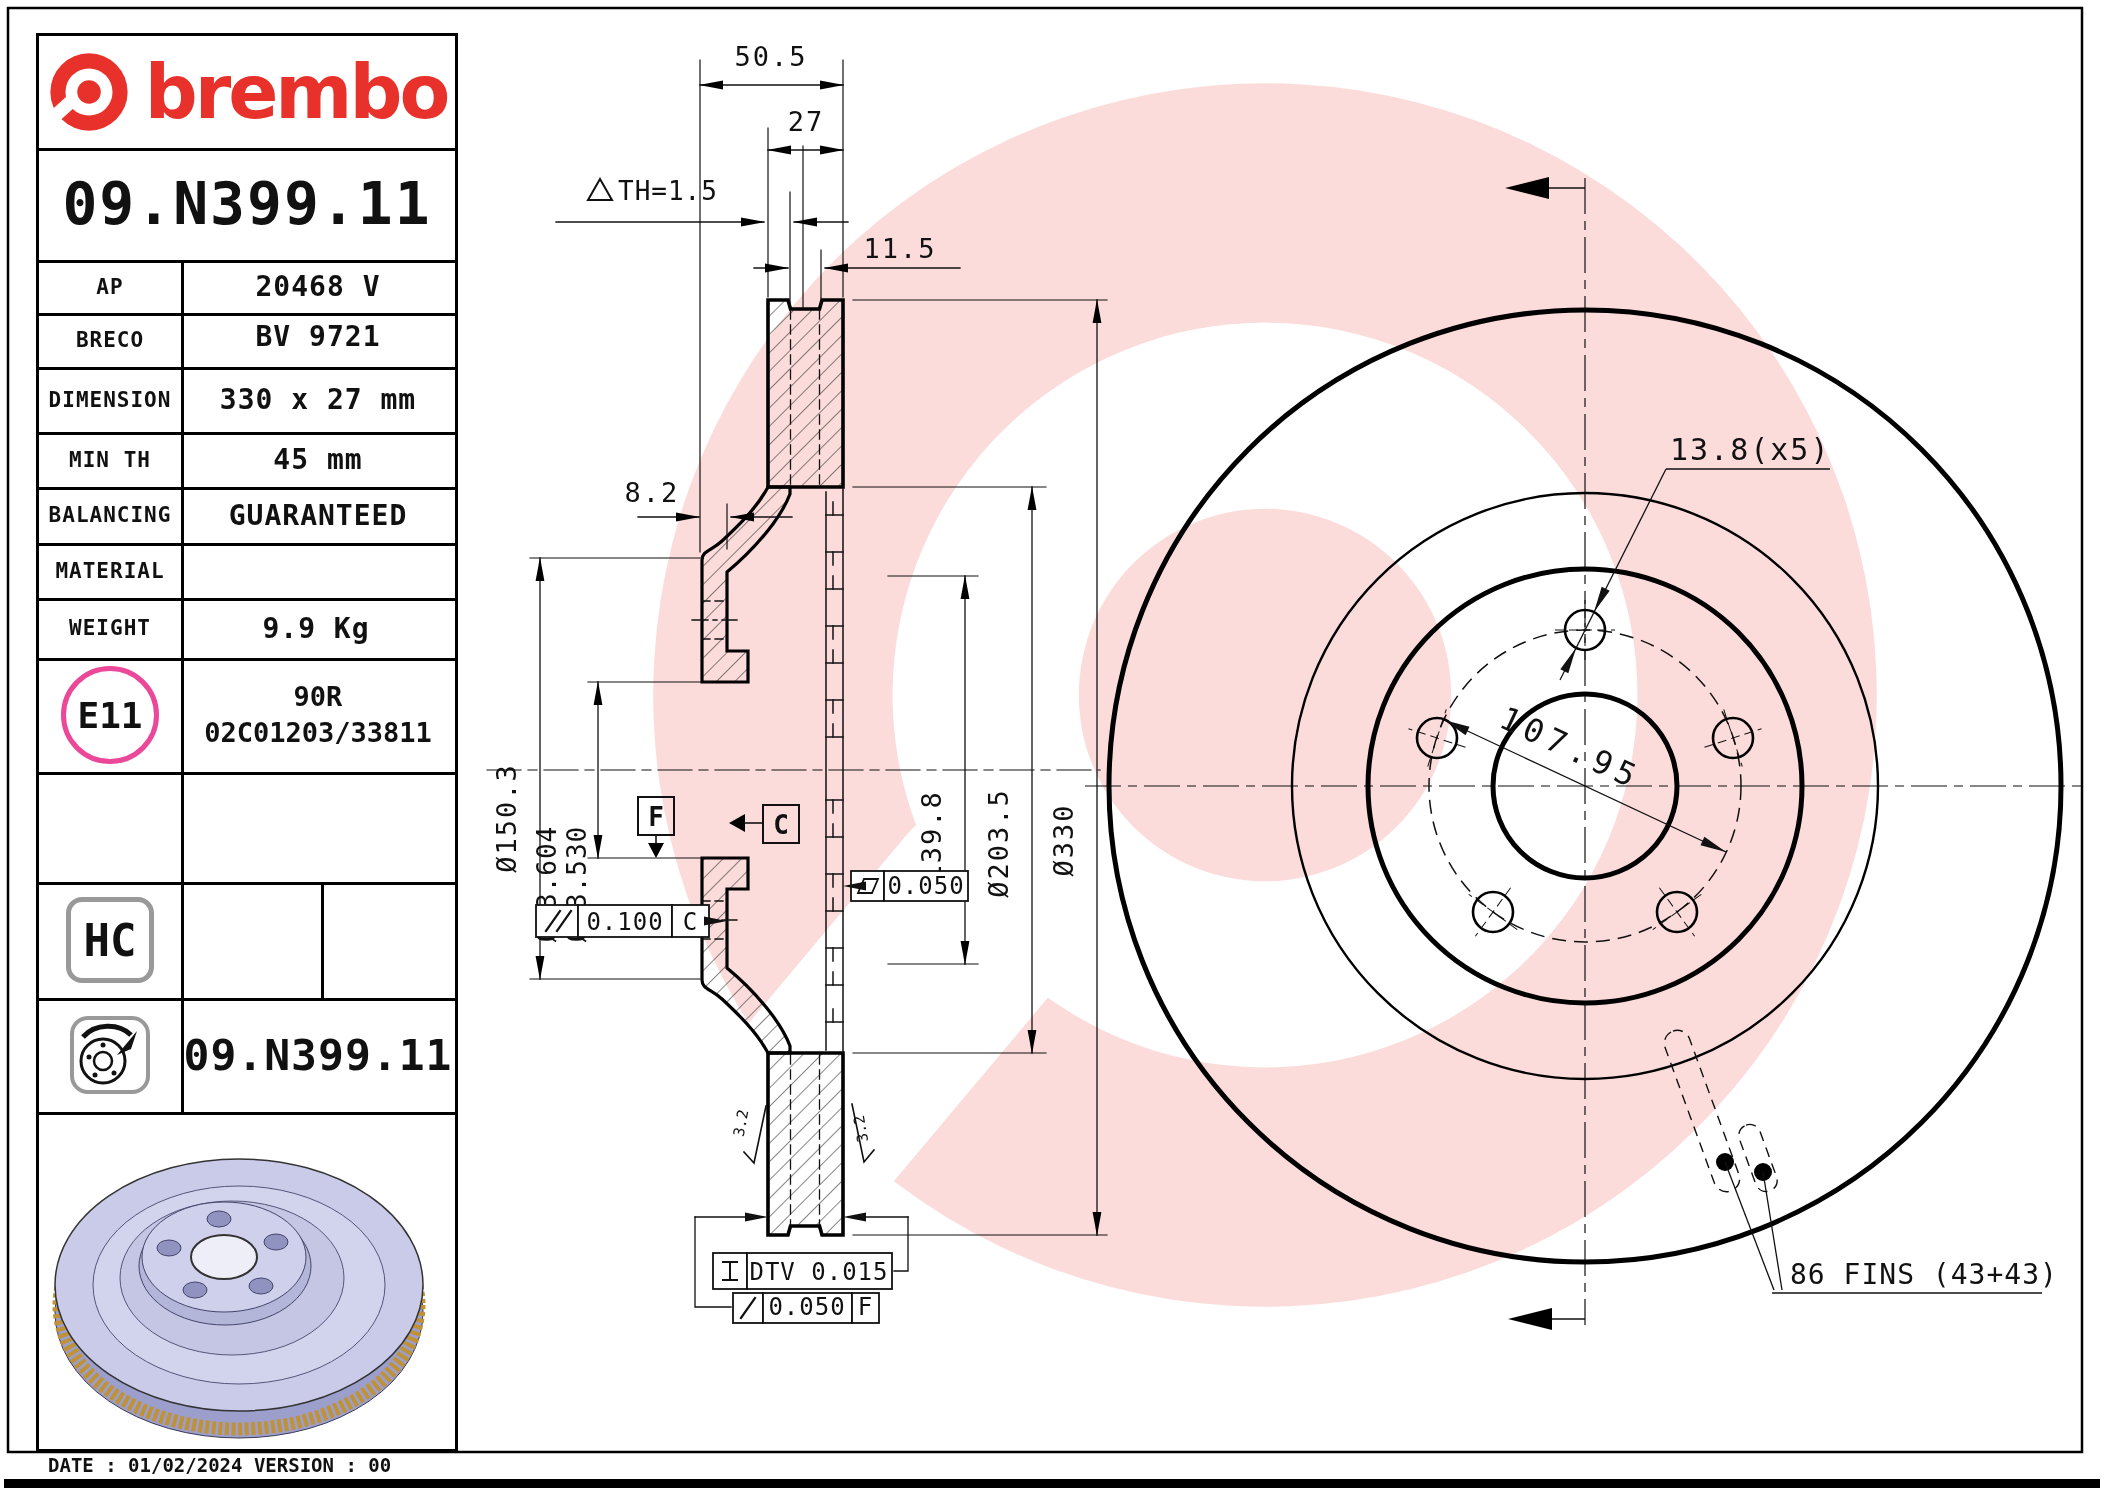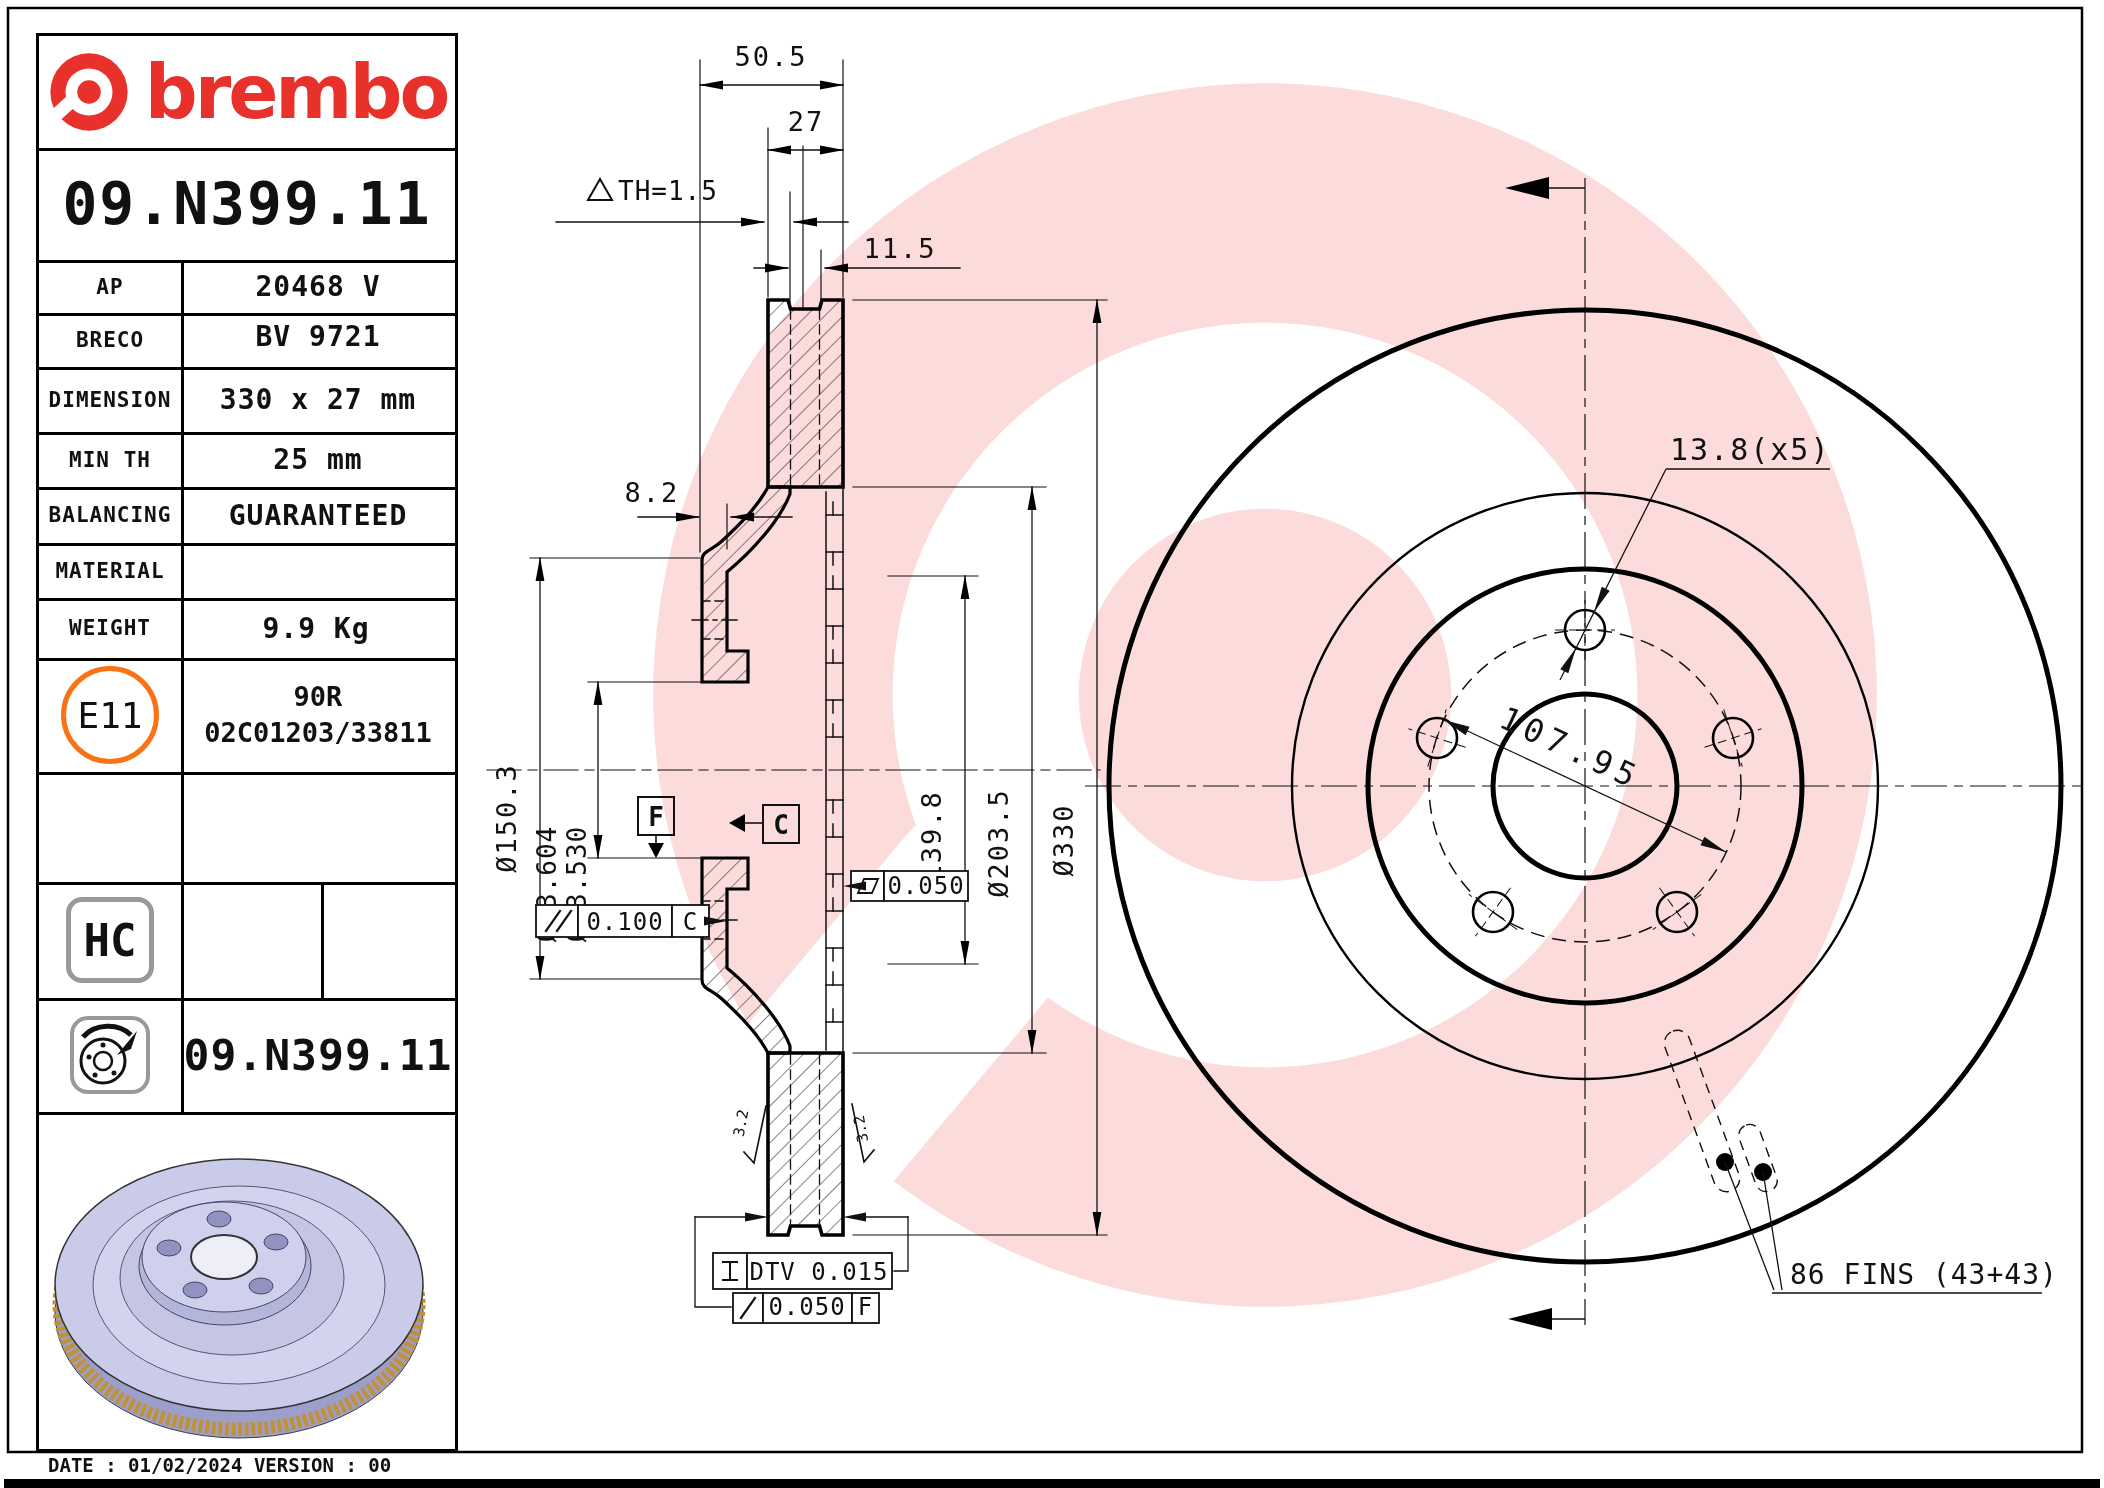--- a/index.html
+++ b/index.html
@@ -347,29 +347,29 @@
 
   <div class="cell pn" style="left:0;top:112px;width:416px;height:112px">09.N399.11</div>
 
   <div class="cell lbl" style="left:0;top:224px;width:142px;height:53px">AP</div>
   <div class="cell val" style="left:142px;top:224px;width:274px;height:53px">20468 V</div>
   <div class="cell lbl" style="left:0;top:277px;width:142px;height:54px">BRECO</div>
   <div class="cell val" style="left:142px;top:277px;width:274px;height:47px">BV 9721</div>
   <div class="cell lbl" style="left:0;top:331px;width:142px;height:65px">DIMENSION</div>
   <div class="cell val" style="left:142px;top:331px;width:274px;height:65px">330 x 27 mm</div>
   <div class="cell lbl" style="left:0;top:396px;width:142px;height:55px">MIN TH</div>
-  <div class="cell val" style="left:142px;top:396px;width:274px;height:55px">25 mm</div>
+  <div class="cell val" style="left:142px;top:396px;width:274px;height:55px">45 mm</div>
   <div class="cell lbl" style="left:0;top:451px;width:142px;height:56px">BALANCING</div>
   <div class="cell val" style="left:142px;top:451px;width:274px;height:56px">GUARANTEED</div>
   <div class="cell lbl" style="left:0;top:507px;width:142px;height:55px">MATERIAL</div>
   <div class="cell lbl" style="left:0;top:562px;width:142px;height:60px">WEIGHT</div>
   <div class="cell val" style="left:140px;top:562px;width:274px;height:60px">9.9 Kg</div>
 
   <div class="cell" style="left:0;top:622px;width:142px;height:114px">
-    <div style="width:88px;height:88px;border:5px solid #f97316;border-radius:50%;display:flex;align-items:center;justify-content:center;font-size:36px;font-weight:400">E11</div>
+    <div style="width:88px;height:88px;border:5px solid #ec4899;border-radius:50%;display:flex;align-items:center;justify-content:center;font-size:36px;font-weight:700">E11</div>
   </div>
   <div class="cell e11txt" style="left:142px;top:622px;width:274px;height:114px;flex-direction:column">
     <div>90R</div>
     <div>02C01203/33811</div>
   </div>
 
   <div class="cell" style="left:0;top:846px;width:142px;height:116px">
     <div style="width:78px;height:76px;border:5px solid #999;border-radius:16px;display:flex;align-items:center;justify-content:center;font-size:44px;font-weight:700">HC</div>
   </div>
 

